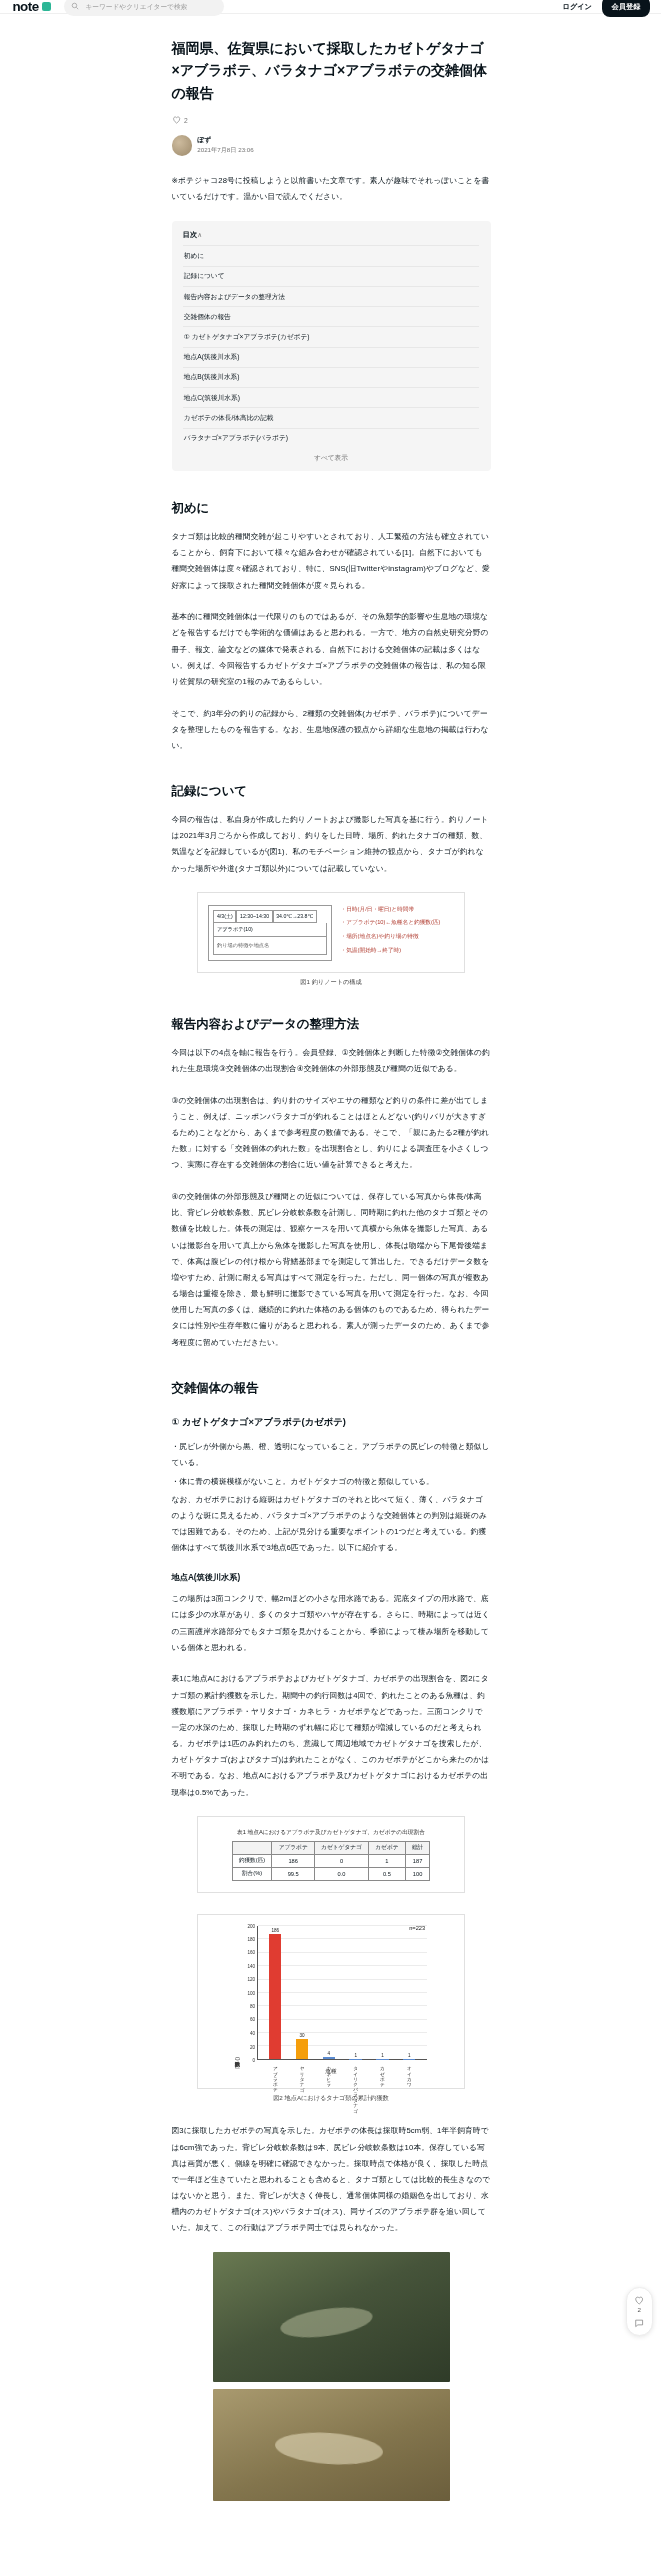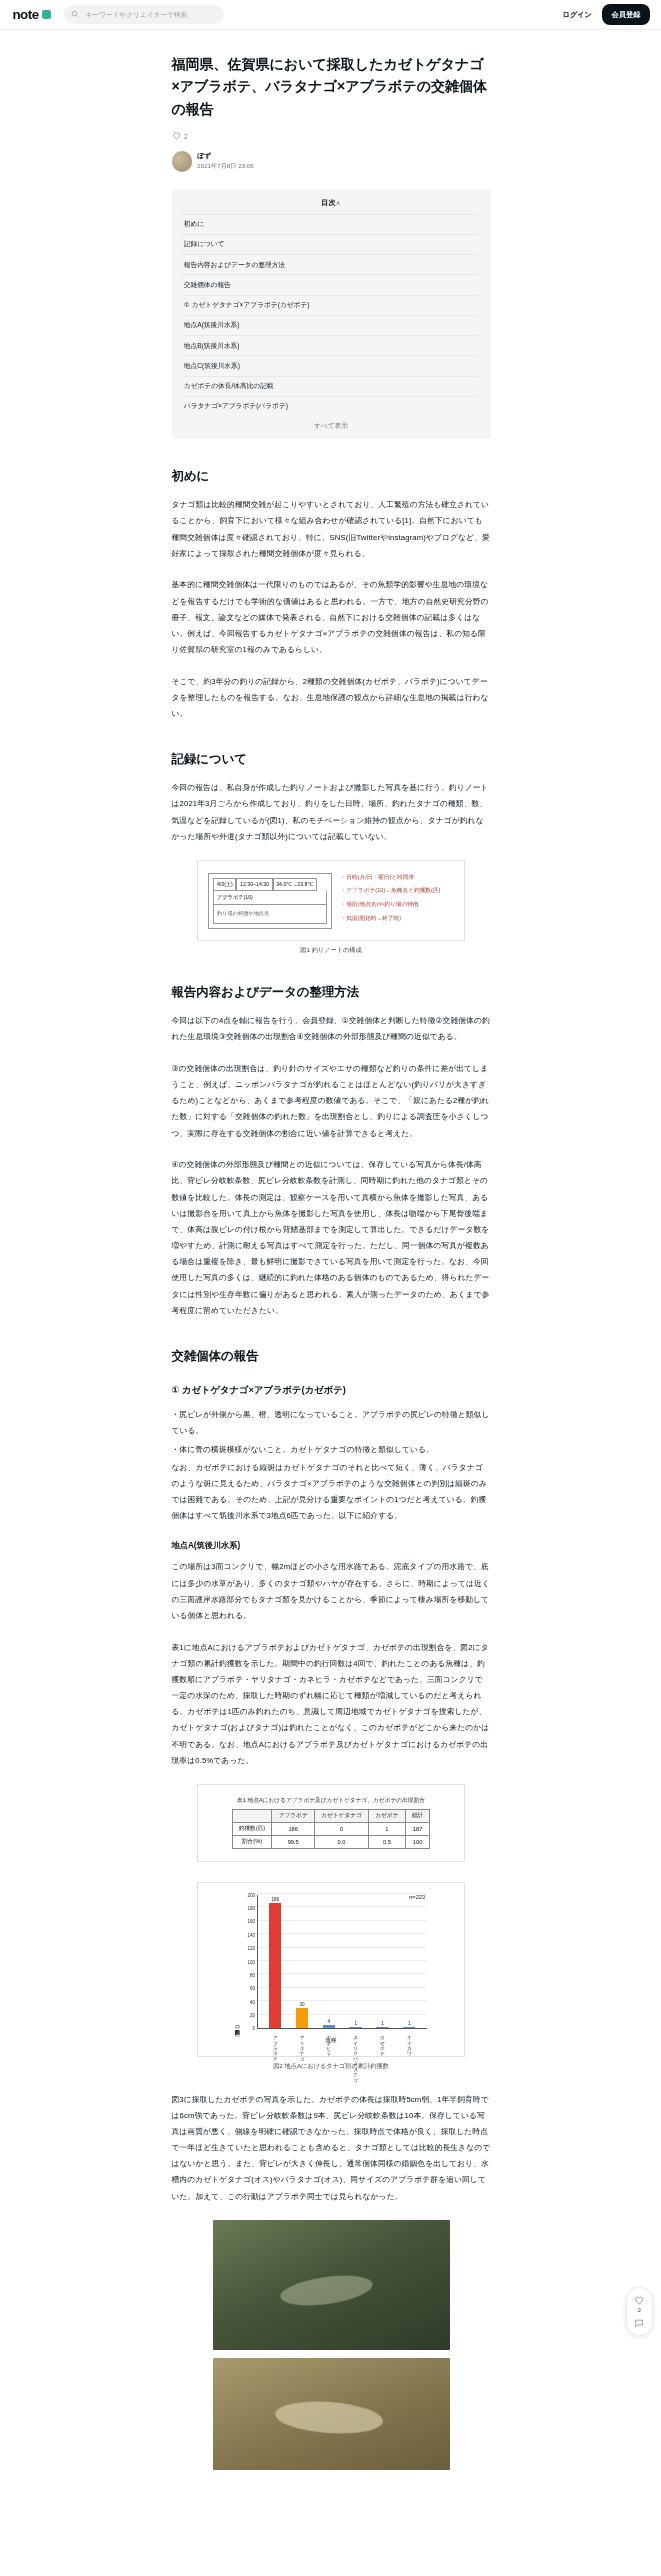--- a/index.html
+++ b/index.html
@@ -4,21 +4,21 @@
 <style>
   * { box-sizing: border-box; }
   html,body { margin:0; padding:0; }
   body {
     width:662px; min-height:3091px; position:relative;
     background:#ffffff; color:#08131a;
     font-family:"Liberation Sans","DejaVu Sans",sans-serif;
   }
   
   .site-header {
-    height:30px; display:flex; align-items:center; padding:0 12.4px;
+    height:14px; display:flex; align-items:center; padding:0 12.4px;
     border-bottom:0.5px solid #efefef; background:#fff;
   }
   .logo-wrap { display:flex; align-items:center; gap:3.1px; cursor:pointer; }
   .logo-text { font-weight:800; font-size:13.4px; letter-spacing:-0.5px; }
   .logo-badge { width:8.8px; height:8.8px; border-radius:2.1px; background:#2cb696; }
   .search-pill {
     margin-left:13.4px; width:160px; height:19.6px; border-radius:9.8px;
     background:#f2f2f2; display:flex; align-items:center; gap:4.1px; padding:0 7.2px;
   }
   .search-pill input {
@@ -43,21 +43,21 @@
     width:20.6px; height:20.6px; border-radius:50%;
     background:radial-gradient(circle at 35% 35%, #cdbb9e, #9d8a6b); cursor:pointer;
   }
   .author-meta { display:flex; flex-direction:column; gap:1px; }
   .author-name { font-size:6.7px; font-weight:bold; cursor:pointer; }
   .author-date { font-size:6.2px; color:#757575; }
   .body-text { font-size:7.7px; line-height:2.1; letter-spacing:0.02em; margin:0 0 15.5px; }
   .body-text.tight { margin-bottom:2.1px; }
   
   .toc-box { background:#f5f5f5; border-radius:4.1px; padding:9.3px 11.3px 7.2px; margin:3.1px 0 24px; }
-  .toc-head { display:flex; justify-content:center; align-items:center; padding-bottom:5.2px; }
+  .toc-head { display:flex; justify-content:flex-start; align-items:center; padding-bottom:5.2px; }
   .toc-title { font-size:7.2px; font-weight:bold; }
   .toc-toggle { color:#757575; font-size:6.7px; cursor:pointer; }
   .toc-item {
     font-size:6.7px; padding:4.6px 1px; border-top:0.5px solid #e7e7e7;
     color:#08131a; cursor:pointer; line-height:1.5;
   }
   .toc-showall { text-align:center; font-size:6.7px; color:#757575; padding:6.2px 0 1px; cursor:pointer; }
   
   .section-heading { font-size:12.4px; font-weight:800; margin:28px 0 11.3px; line-height:1.5; }
   .sub-heading { font-size:9.3px; font-weight:800; margin:17.5px 0 9.3px; line-height:1.6; }
@@ -150,20 +150,21 @@
   </div>
 
   <div class="author-row">
     <div class="avatar"></div>
     <div class="author-meta">
       <span class="author-name">ぼず</span>
       <span class="author-date">2021年7月8日 23:06</span>
     </div>
   </div>
 
+  <p class="body-text">※ボテジャコ28号に投稿しようと以前書いた文章です。素人が趣味でそれっぽいことを書いているだけです。温かい目で読んでください。</p>
 
   <nav class="toc-box">
     <div class="toc-head">
       <span class="toc-title">目次</span>
       <span class="toc-toggle">∧</span>
     </div>
     <div class="toc-item">初めに</div>
     <div class="toc-item">記録について</div>
     <div class="toc-item">報告内容およびデータの整理方法</div>
     <div class="toc-item">交雑個体の報告</div>

